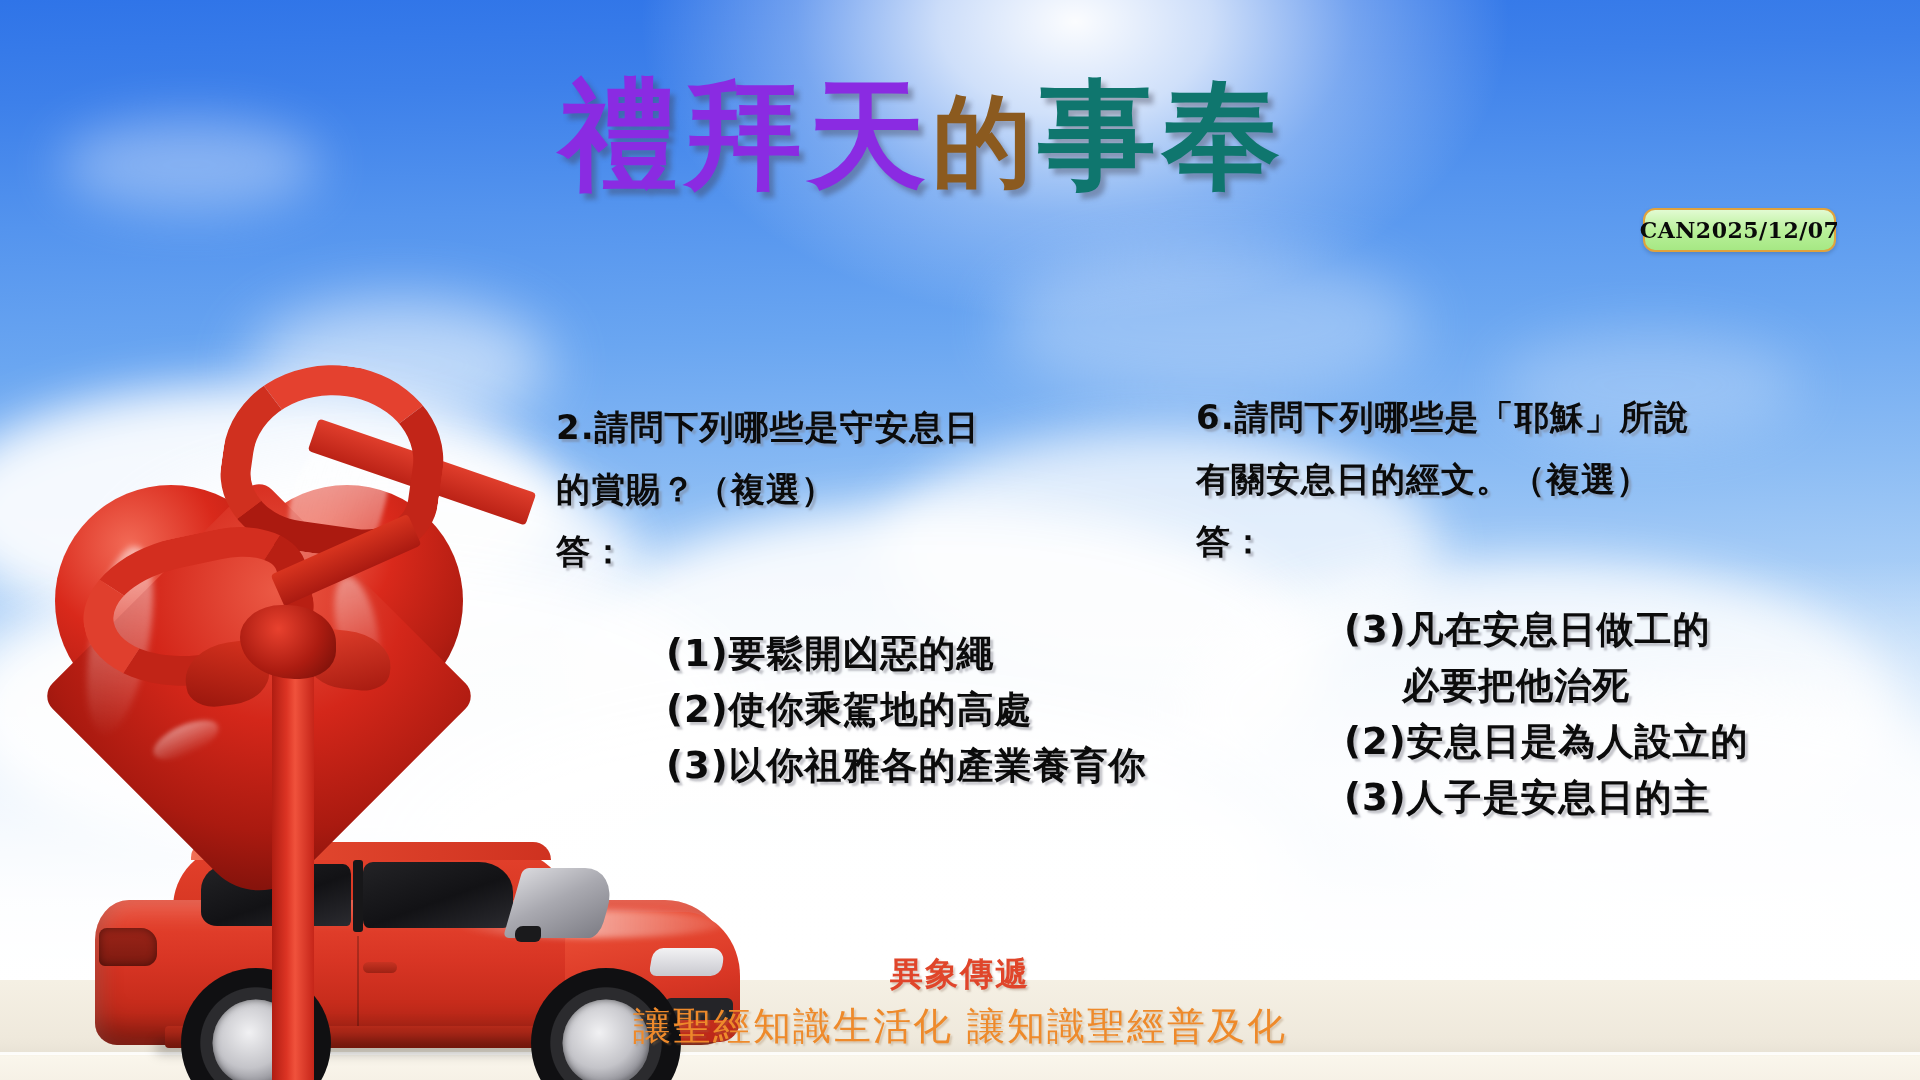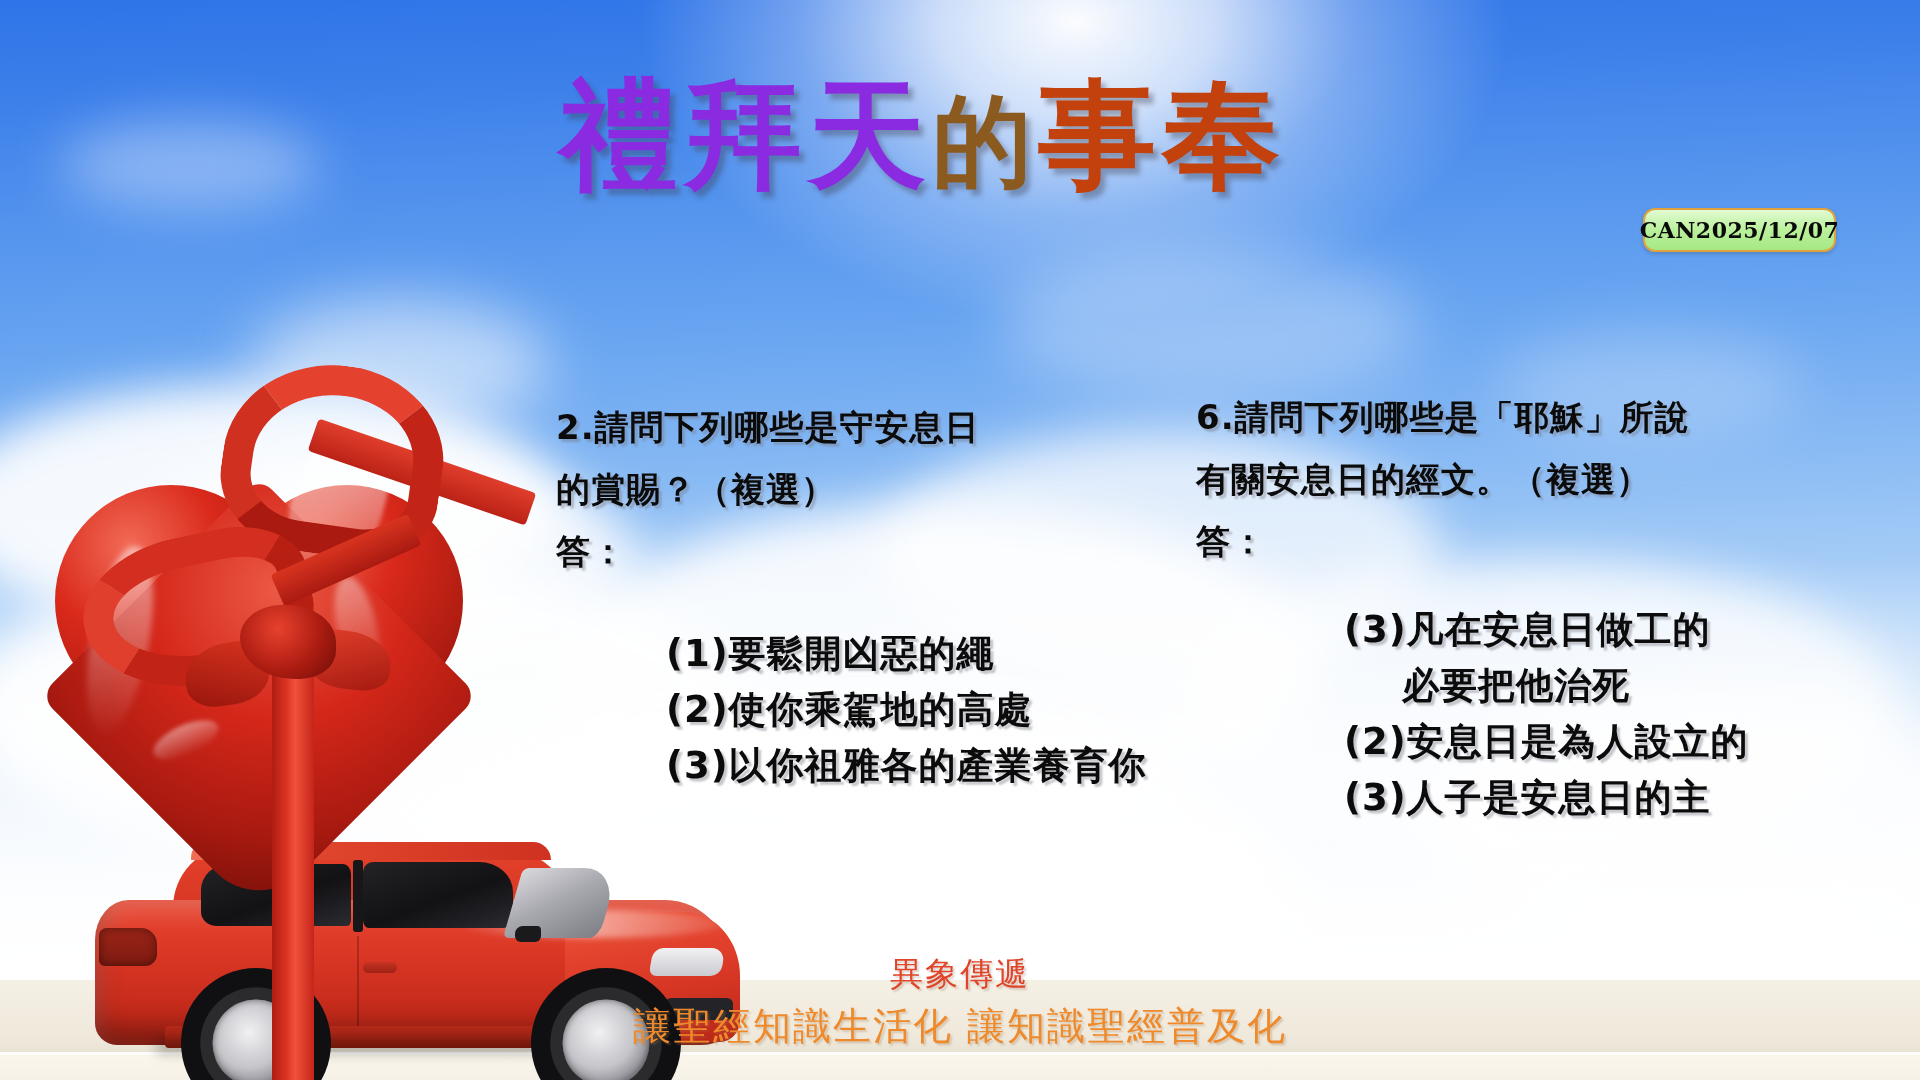--- a/index.html
+++ b/index.html
@@ -216,21 +216,21 @@
 
   
   .title {
     position:absolute; left:560px; top:70px; width:900px; height:130px;
     font-size:118px; line-height:130px; font-weight:700;
     letter-spacing:6px; white-space:nowrap;
     text-shadow:5px 6px 5px rgba(60,60,80,.38);
   }
   .t-purple { color:#8A2BE2; }
   .t-brown  { color:#8B5A1F; font-size:100px; }
-  .t-orange { color:#c2410c; }
+  .t-orange { color:#0f766e; }
 
   
   .badge {
     position:absolute; left:1643px; top:208px; width:193px; height:44px;
     border-radius:12px;
     background:linear-gradient(180deg,#e2fbd2 0%,#b9f09a 52%,#a6e884 100%);
     border:2.5px solid #e0a23c;
     display:flex; align-items:center; justify-content:center;
     font-family:"DejaVu Serif","Liberation Serif",serif;
     font-weight:700; font-size:22px; color:#0a0a0a; letter-spacing:.5px;
@@ -250,21 +250,21 @@
 
   #q2 { left:556px;  top:396px; }
   #q2 .alist { margin-left:110px; margin-top:44px; }
   #q1 { left:1196px; top:386px; }
   #q1 .alist { margin-left:148px; margin-top:30px; }
   #q1 .ai.indent { margin-left:58px; }
 
   
   .footer { position:absolute; left:0; right:0; top:952px; text-align:center; }
   .f1 {
-    font-size:33px; font-weight:400; color:#E0452A; letter-spacing:2px;
+    font-size:33px; font-weight:700; color:#E0452A; letter-spacing:2px;
     text-shadow:2px 2px 2px rgba(150,120,100,.35);
   }
   .f2 {
     margin-top:4px; font-size:38px; font-weight:400; color:#EE8A2B; letter-spacing:2px;
     text-shadow:2px 2px 2px rgba(160,120,80,.32);
   }
 </style>
 </head>
 <body>
 

